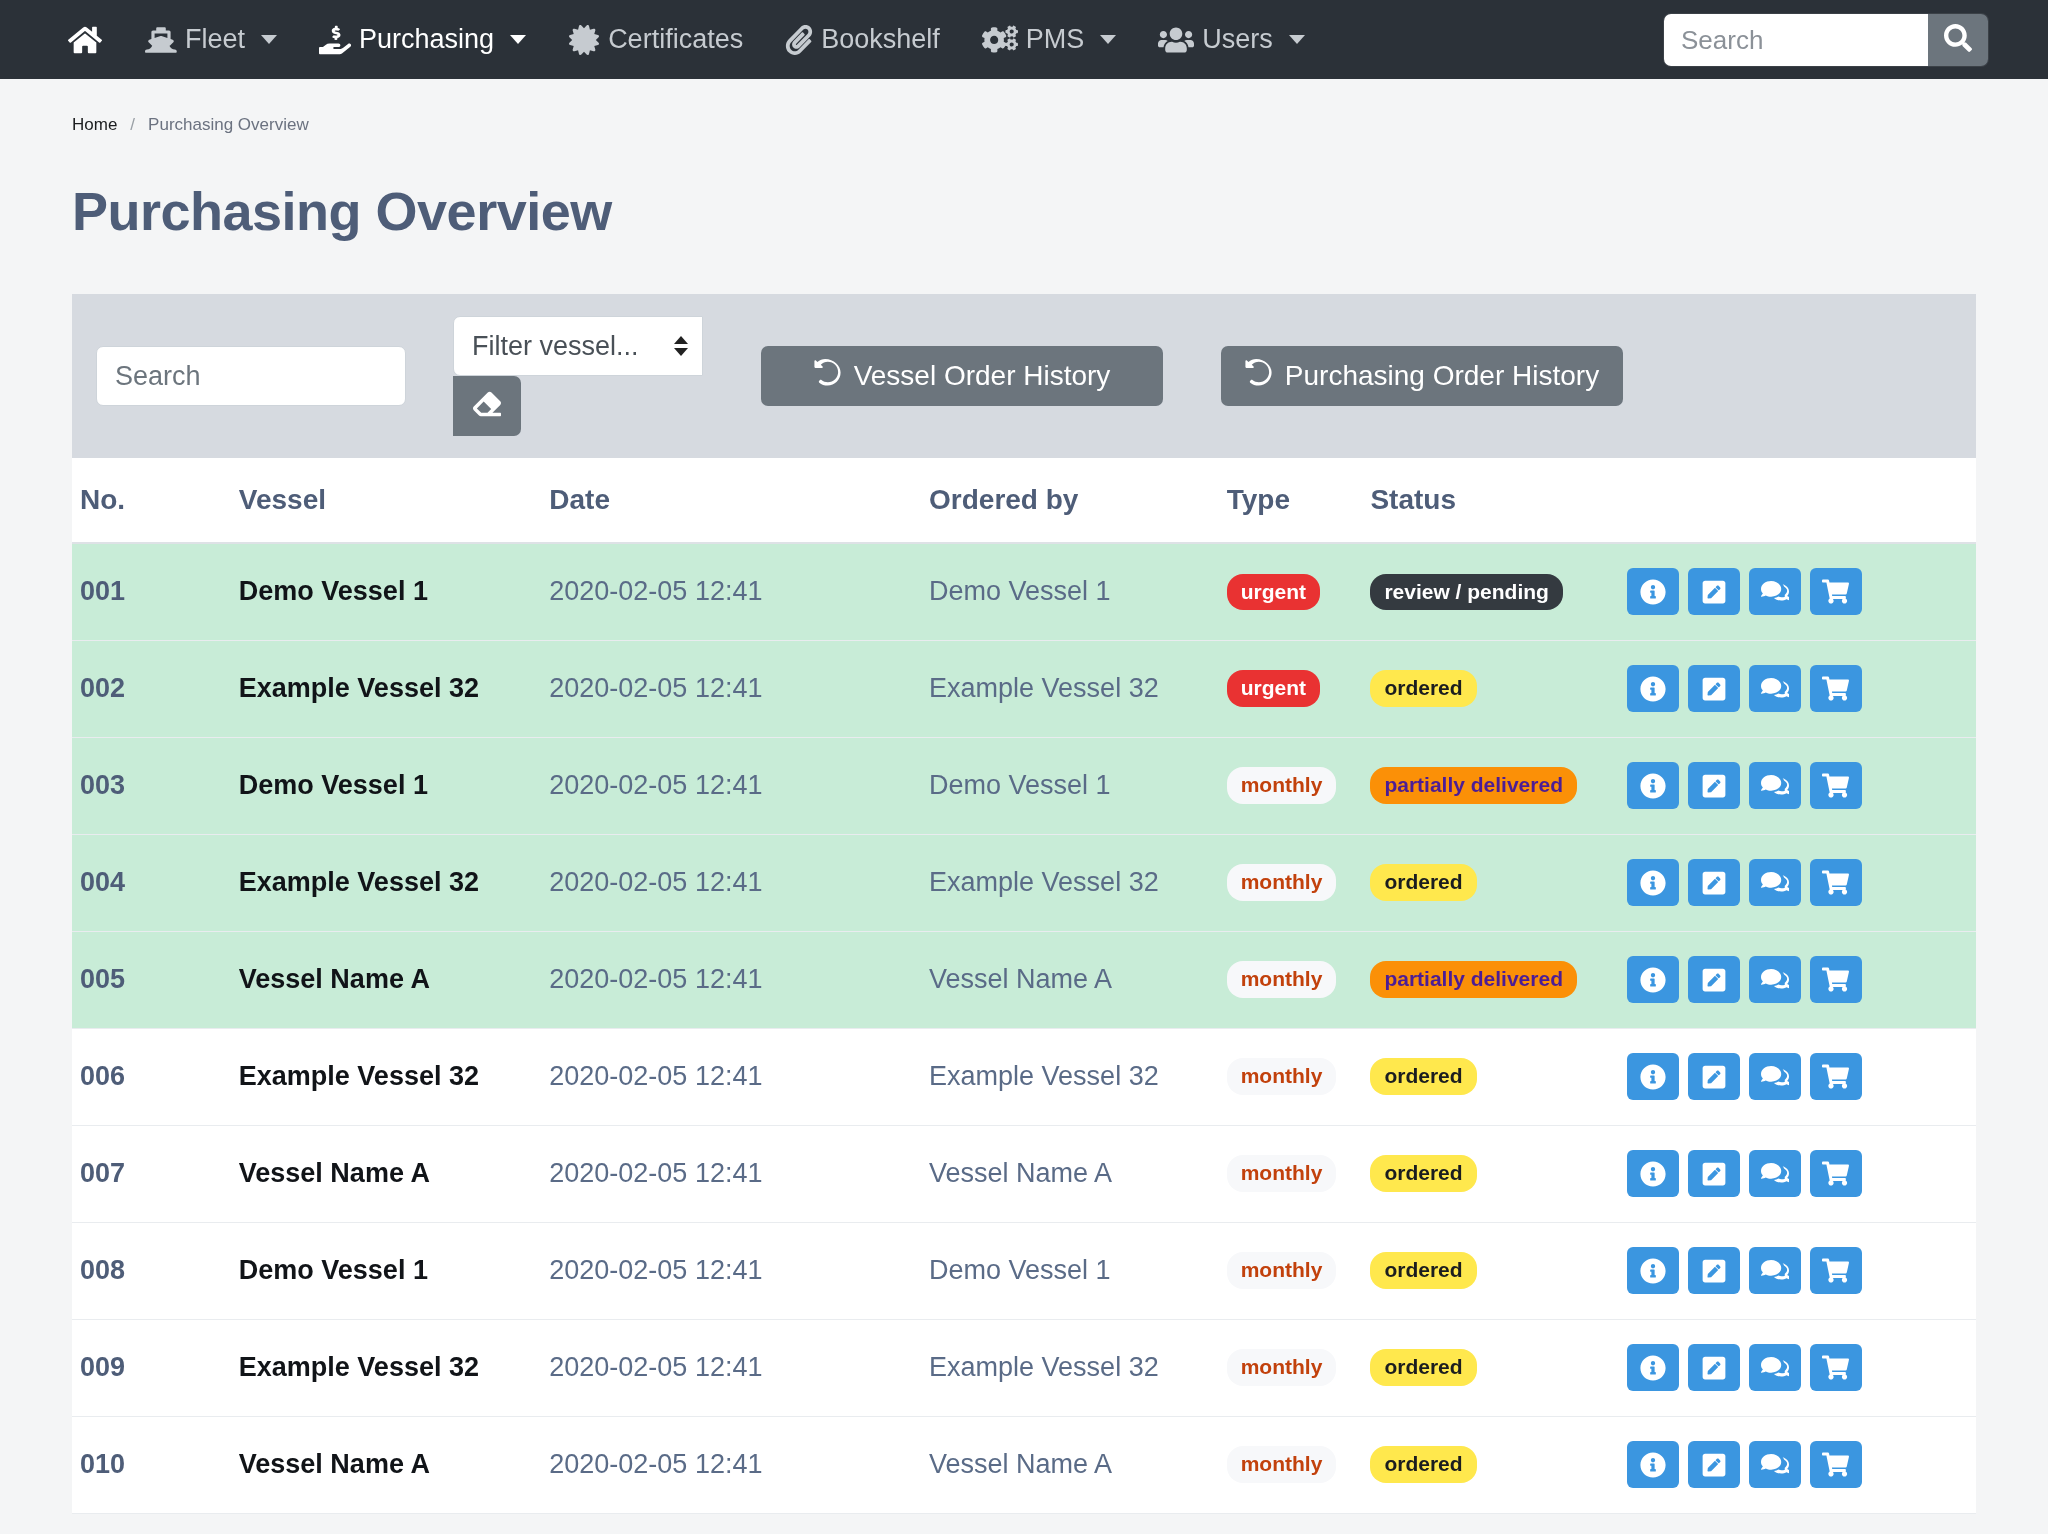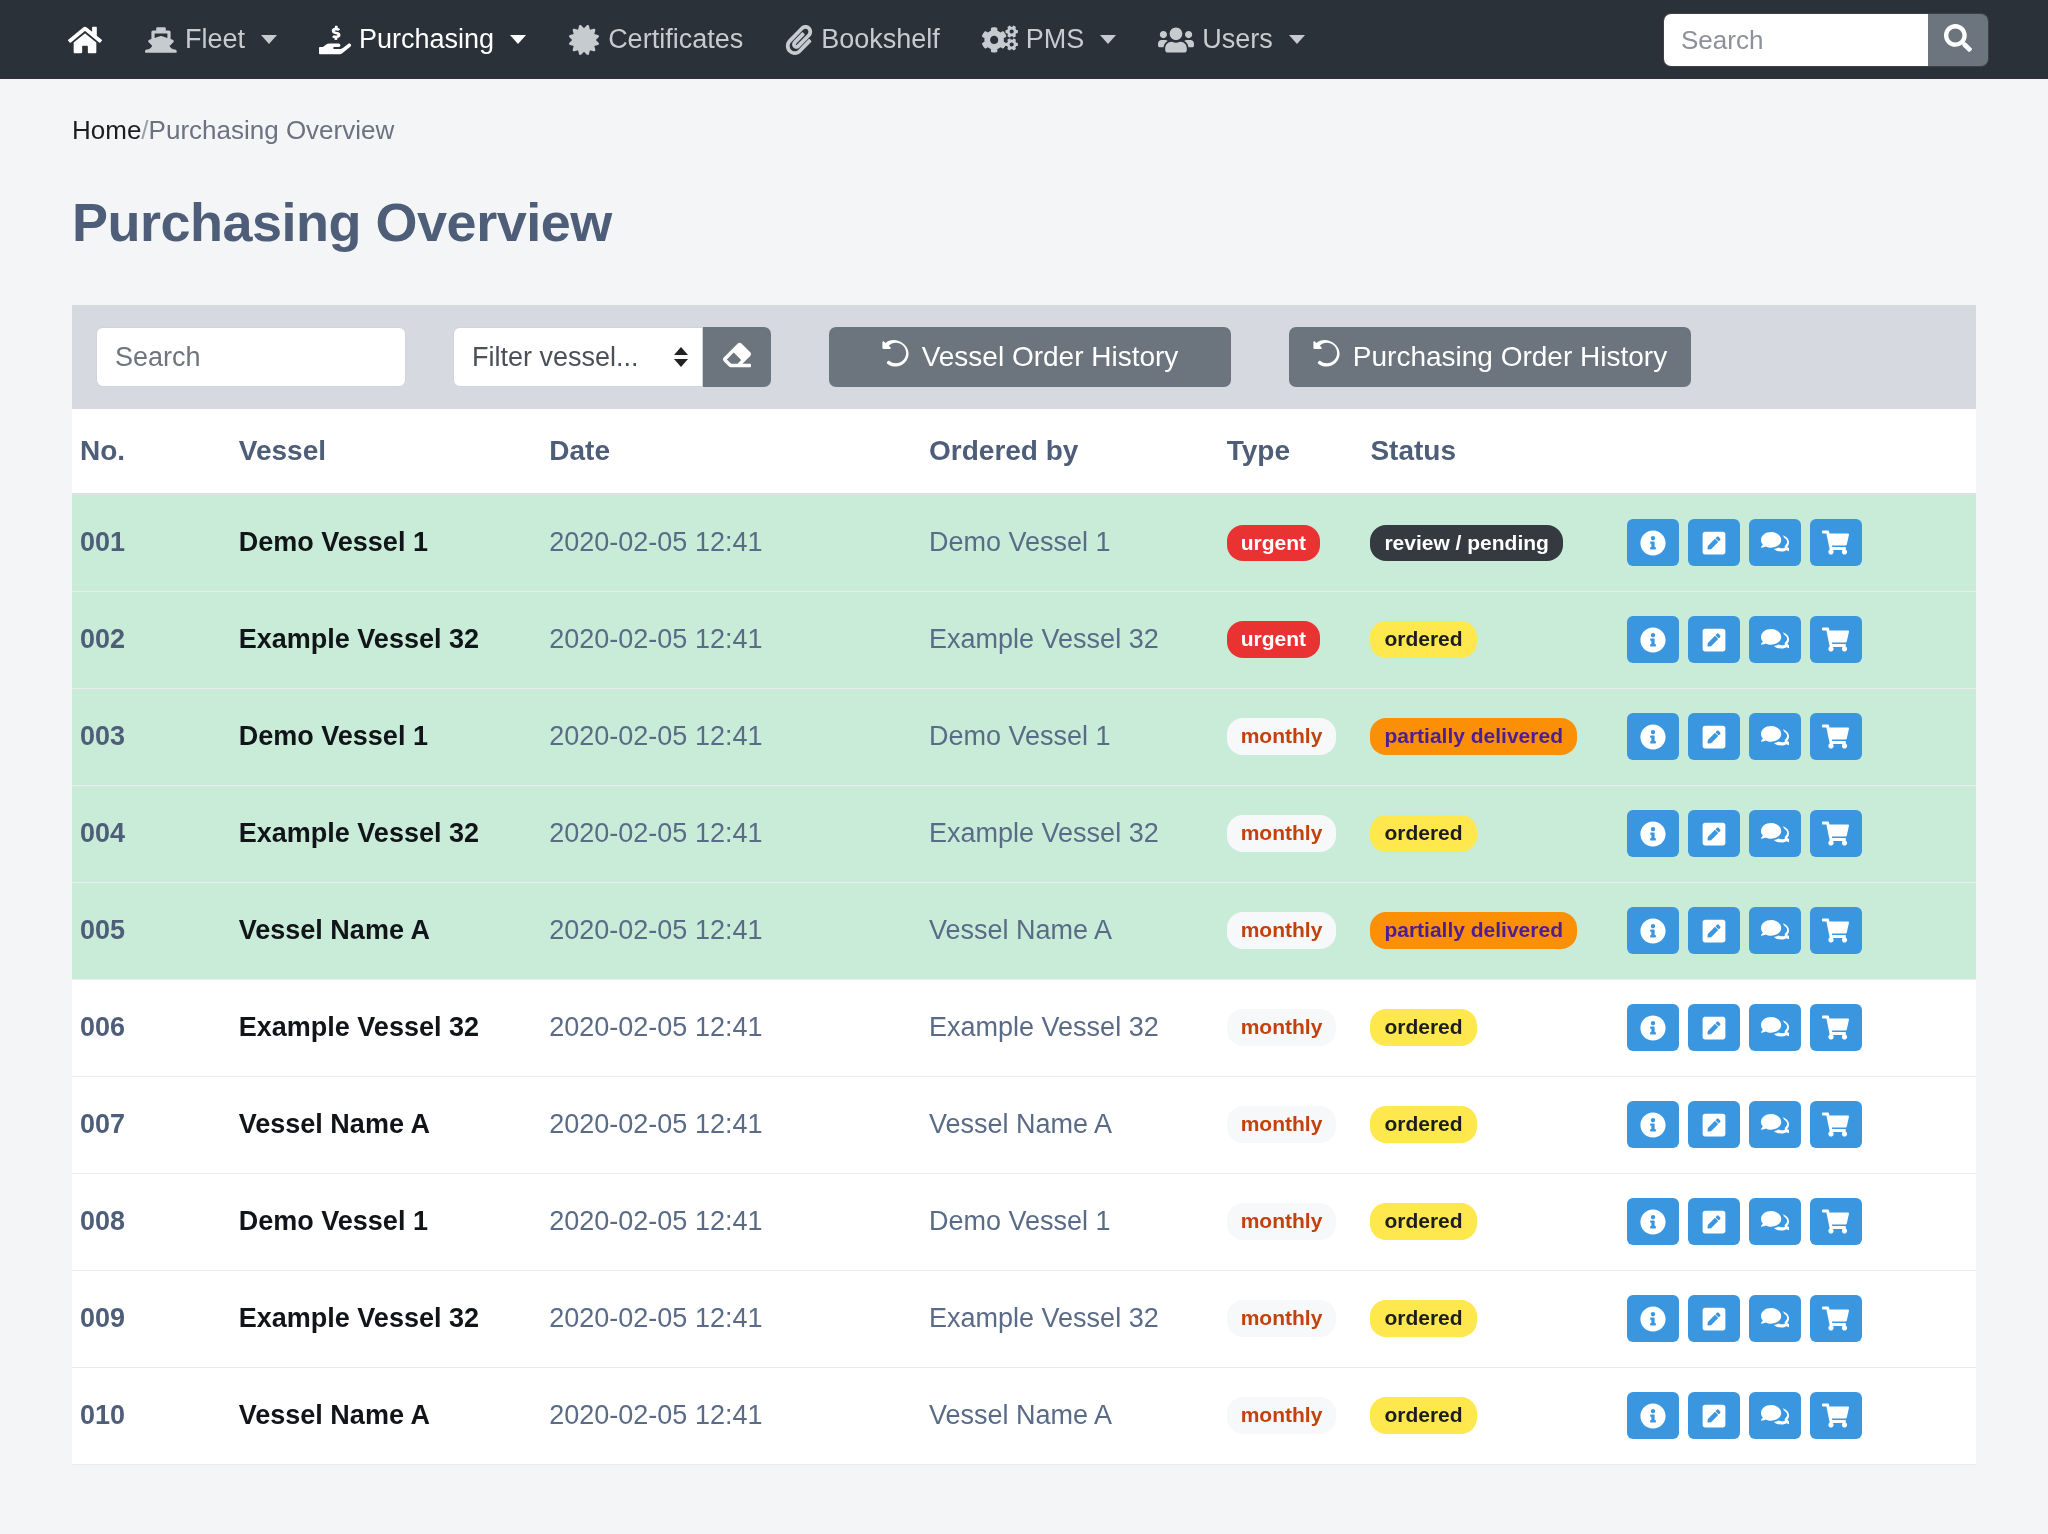--- a/index.html
+++ b/index.html
@@ -61,22 +61,22 @@
   .navbar-search .sbtn {
     width: 60px; height: 52px;
     background: #6c757d;
     display: flex; align-items: center; justify-content: center;
     cursor: pointer;
   }
 
   
   .breadcrumb {
     padding: 36px 0 0 72px;
-    font-size: 26px;
-    display: flex; align-items: center; 
+    font-size: 17px;
+    display: flex; align-items: center; gap: 13px;
   }
   .breadcrumb .crumb-home { color: #1b1d1f; cursor: pointer; }
   .breadcrumb .crumb-sep { color: #9aa0a6; }
   .breadcrumb .crumb-cur { color: #6b7280; }
 
   
   .page-title {
     margin: 45px 0 0 72px;
     font-size: 54px;
     font-weight: bold;
@@ -107,20 +107,21 @@
     padding: 0 18px;
     outline: none;
     font-family: "Liberation Sans", sans-serif;
     color: #495057;
   }
   .tb-search::placeholder { color: #6c757d; }
 
   .tb-select-group {
     display: flex;
     margin-left: 47px;
+    flex-direction: column;
   }
   .tb-select {
     width: 250px; height: 60px;
     background: #fff;
     border: 1px solid #ced4da;
     border-radius: 7px 0 0 7px;
     display: flex; align-items: center;
     justify-content: space-between;
     padding: 0 14px 0 18px;
     font-size: 27px;

